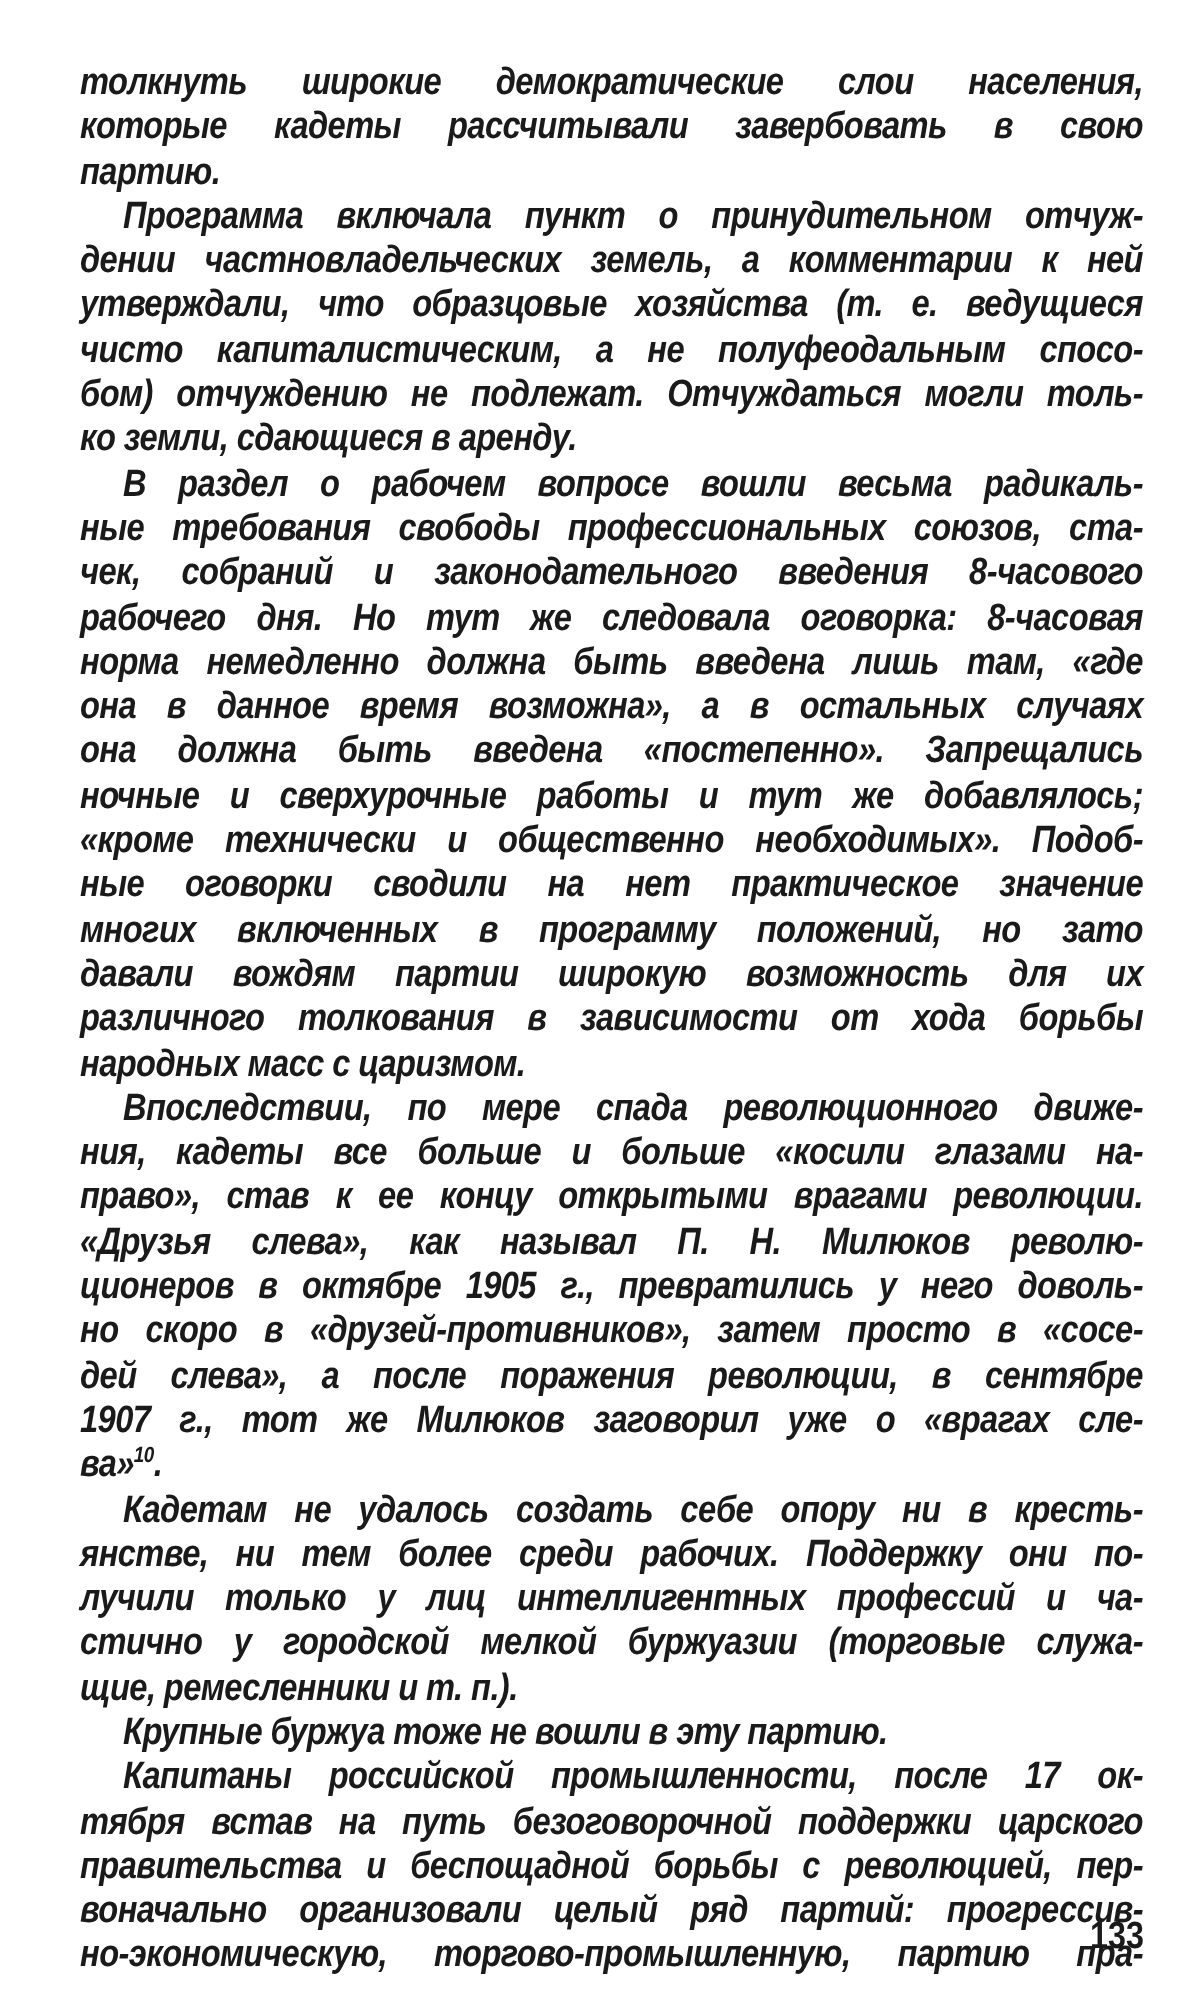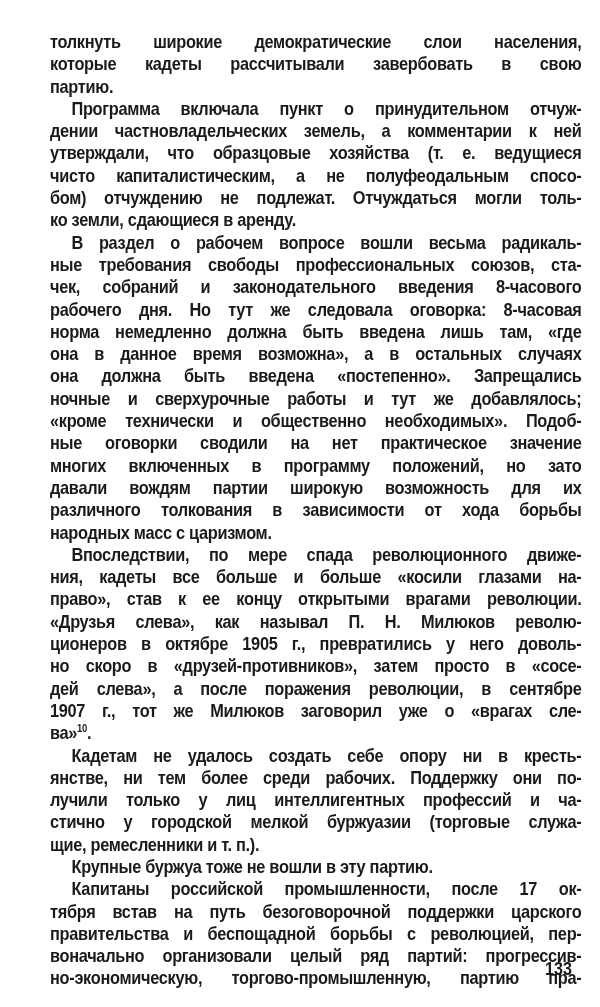--- a/index.html
+++ b/index.html
@@ -2,21 +2,21 @@
 <html><head>
 <meta charset="utf-8">
 <style>
   html, body { margin: 0; padding: 0; }
   body {
     width: 600px; height: 1007px; background: #ffffff; overflow: hidden;
     position: relative;
     font-family: "Liberation Sans Narrow", "Liberation Sans", sans-serif;
     color: #1a1a1a;
   }
-  .page { position: absolute; left: 50px; top: 31px; width: 532px; }
+  .page { position: absolute; left: 40px; top: 31px; width: 532px; font-style: italic; }
   .line {
     display: block; height: 22.3px; line-height: 22.3px;
     font-size: 19px; white-space: nowrap;
     text-align: justify; text-align-last: justify;
     letter-spacing: -0.35px; font-weight: 600;
     transform: scaleX(0.86); transform-origin: left center; width: 618px;
   }
   .line.last { text-align-last: left; }
   .line.indent { padding-left: 25px; width: 593px; }
   sup { font-size: 11px; line-height: 0; vertical-align: 7px; }

